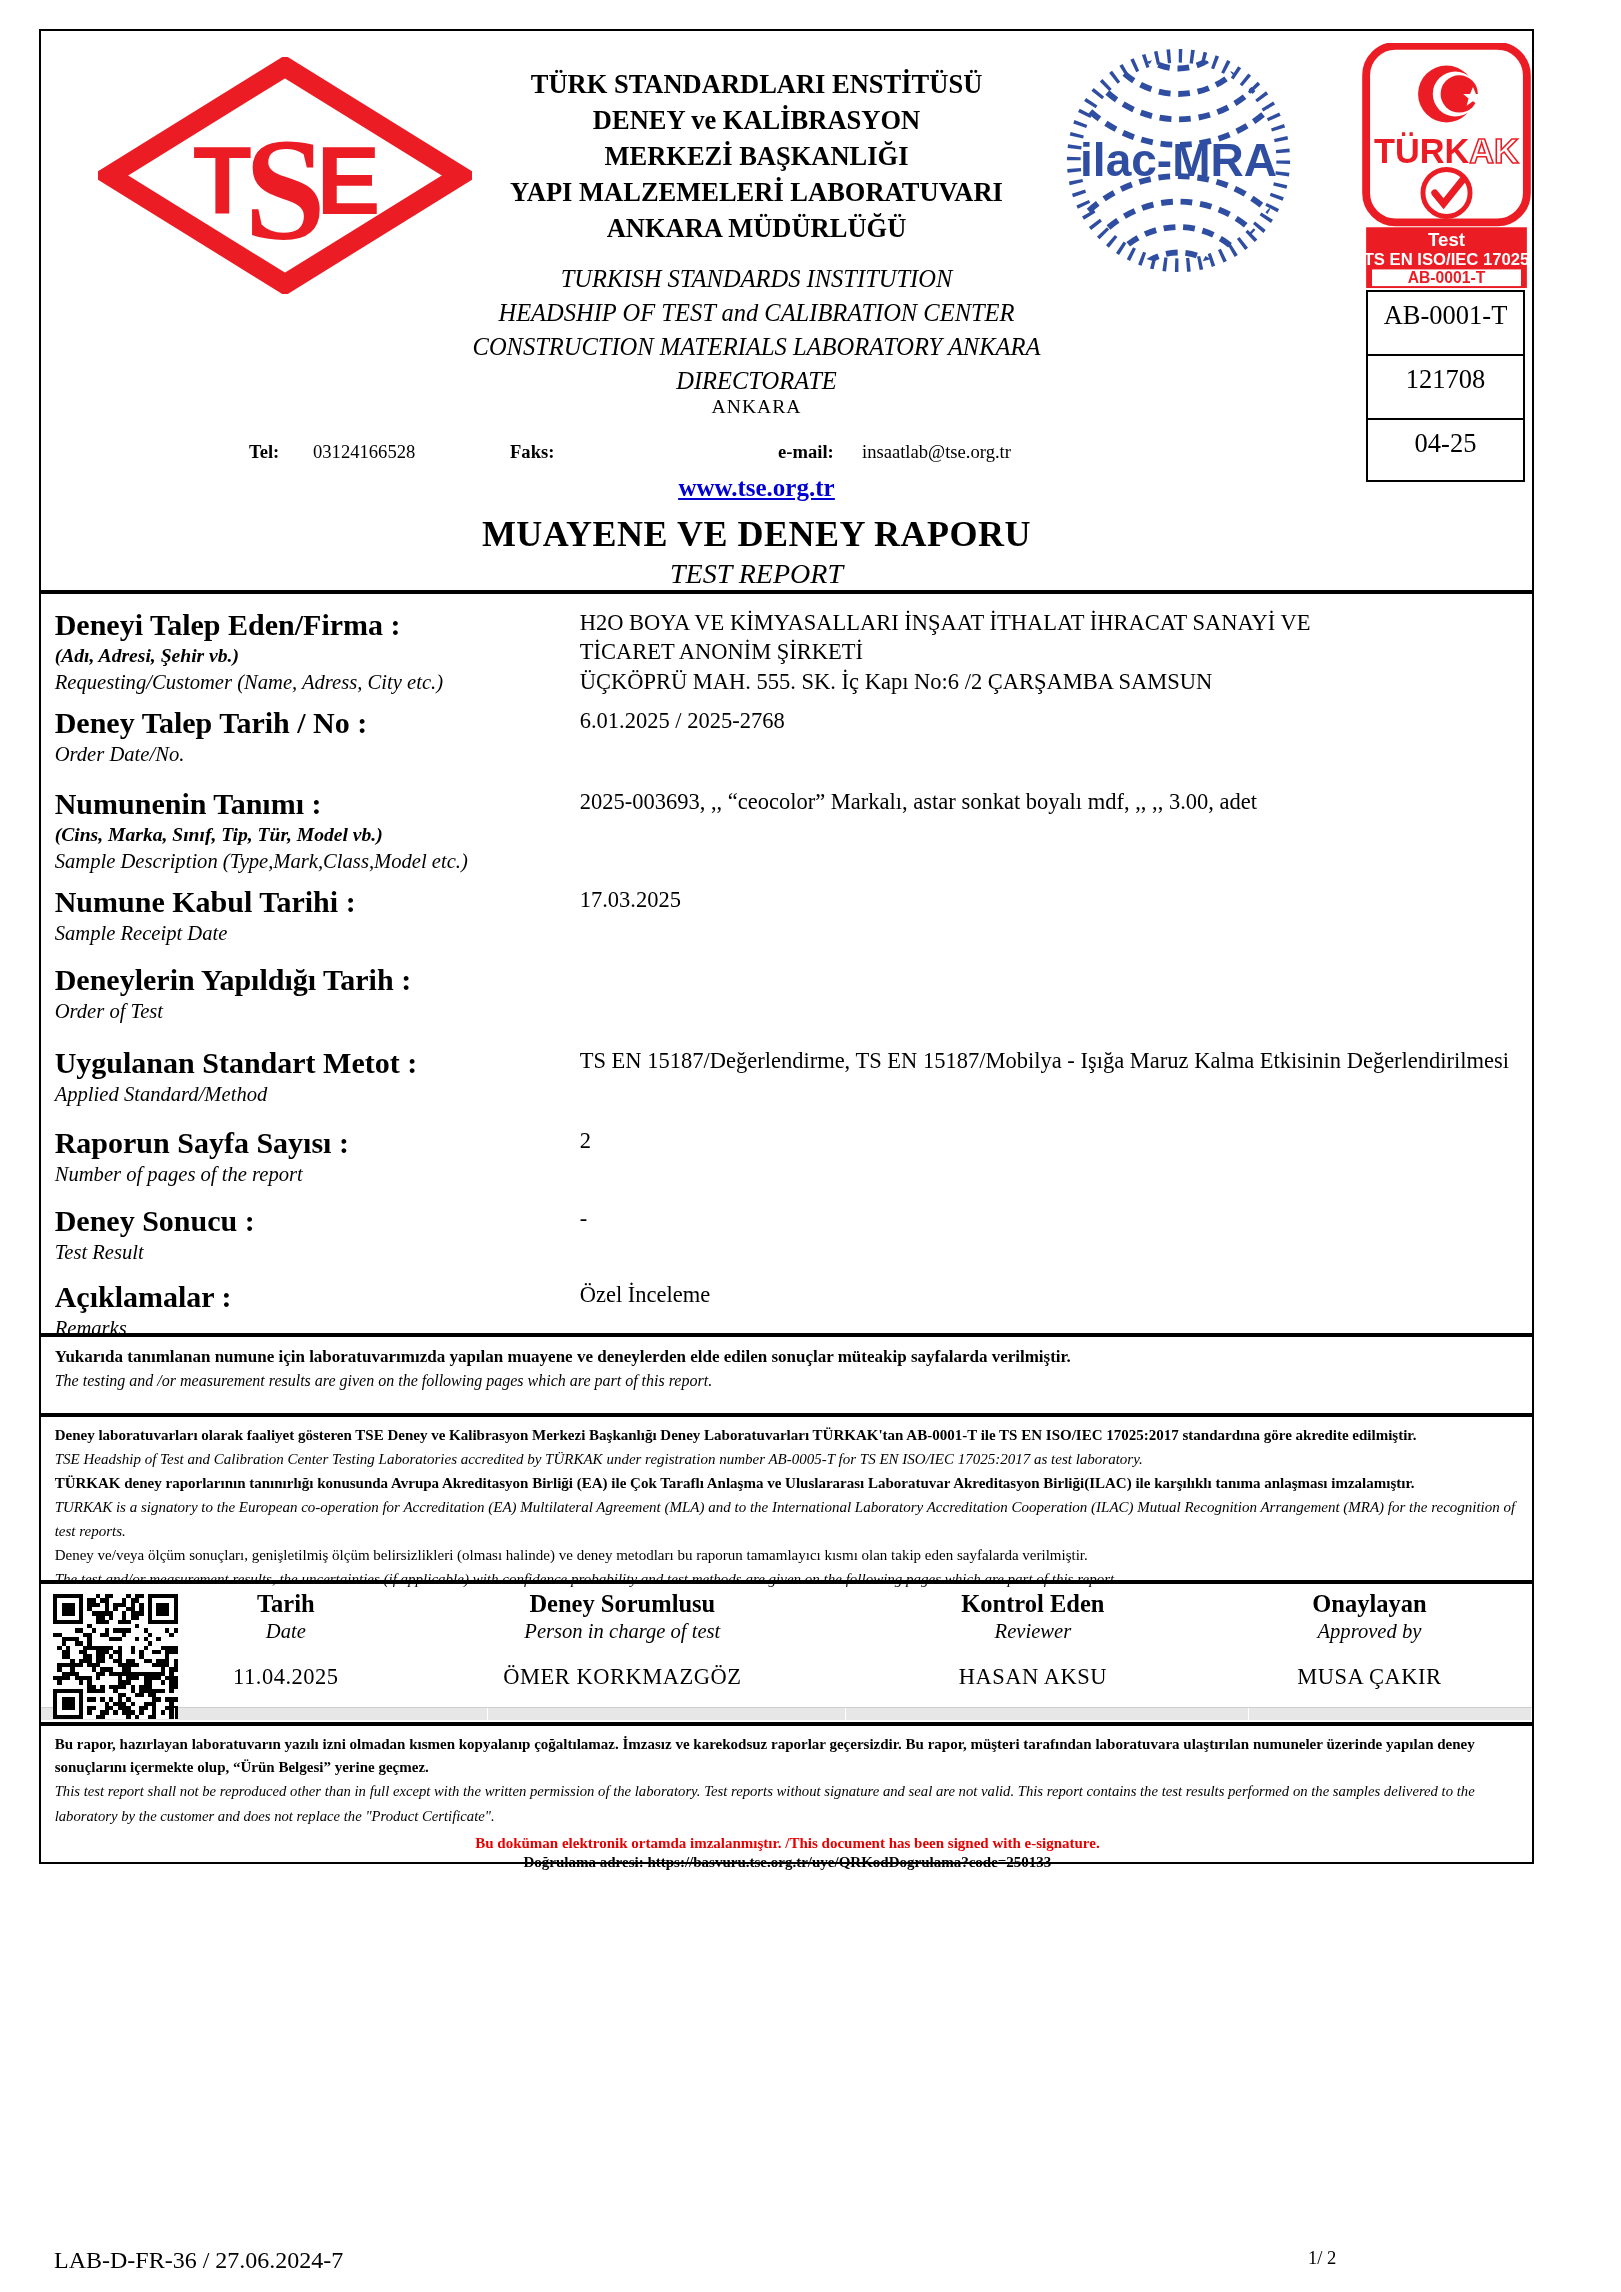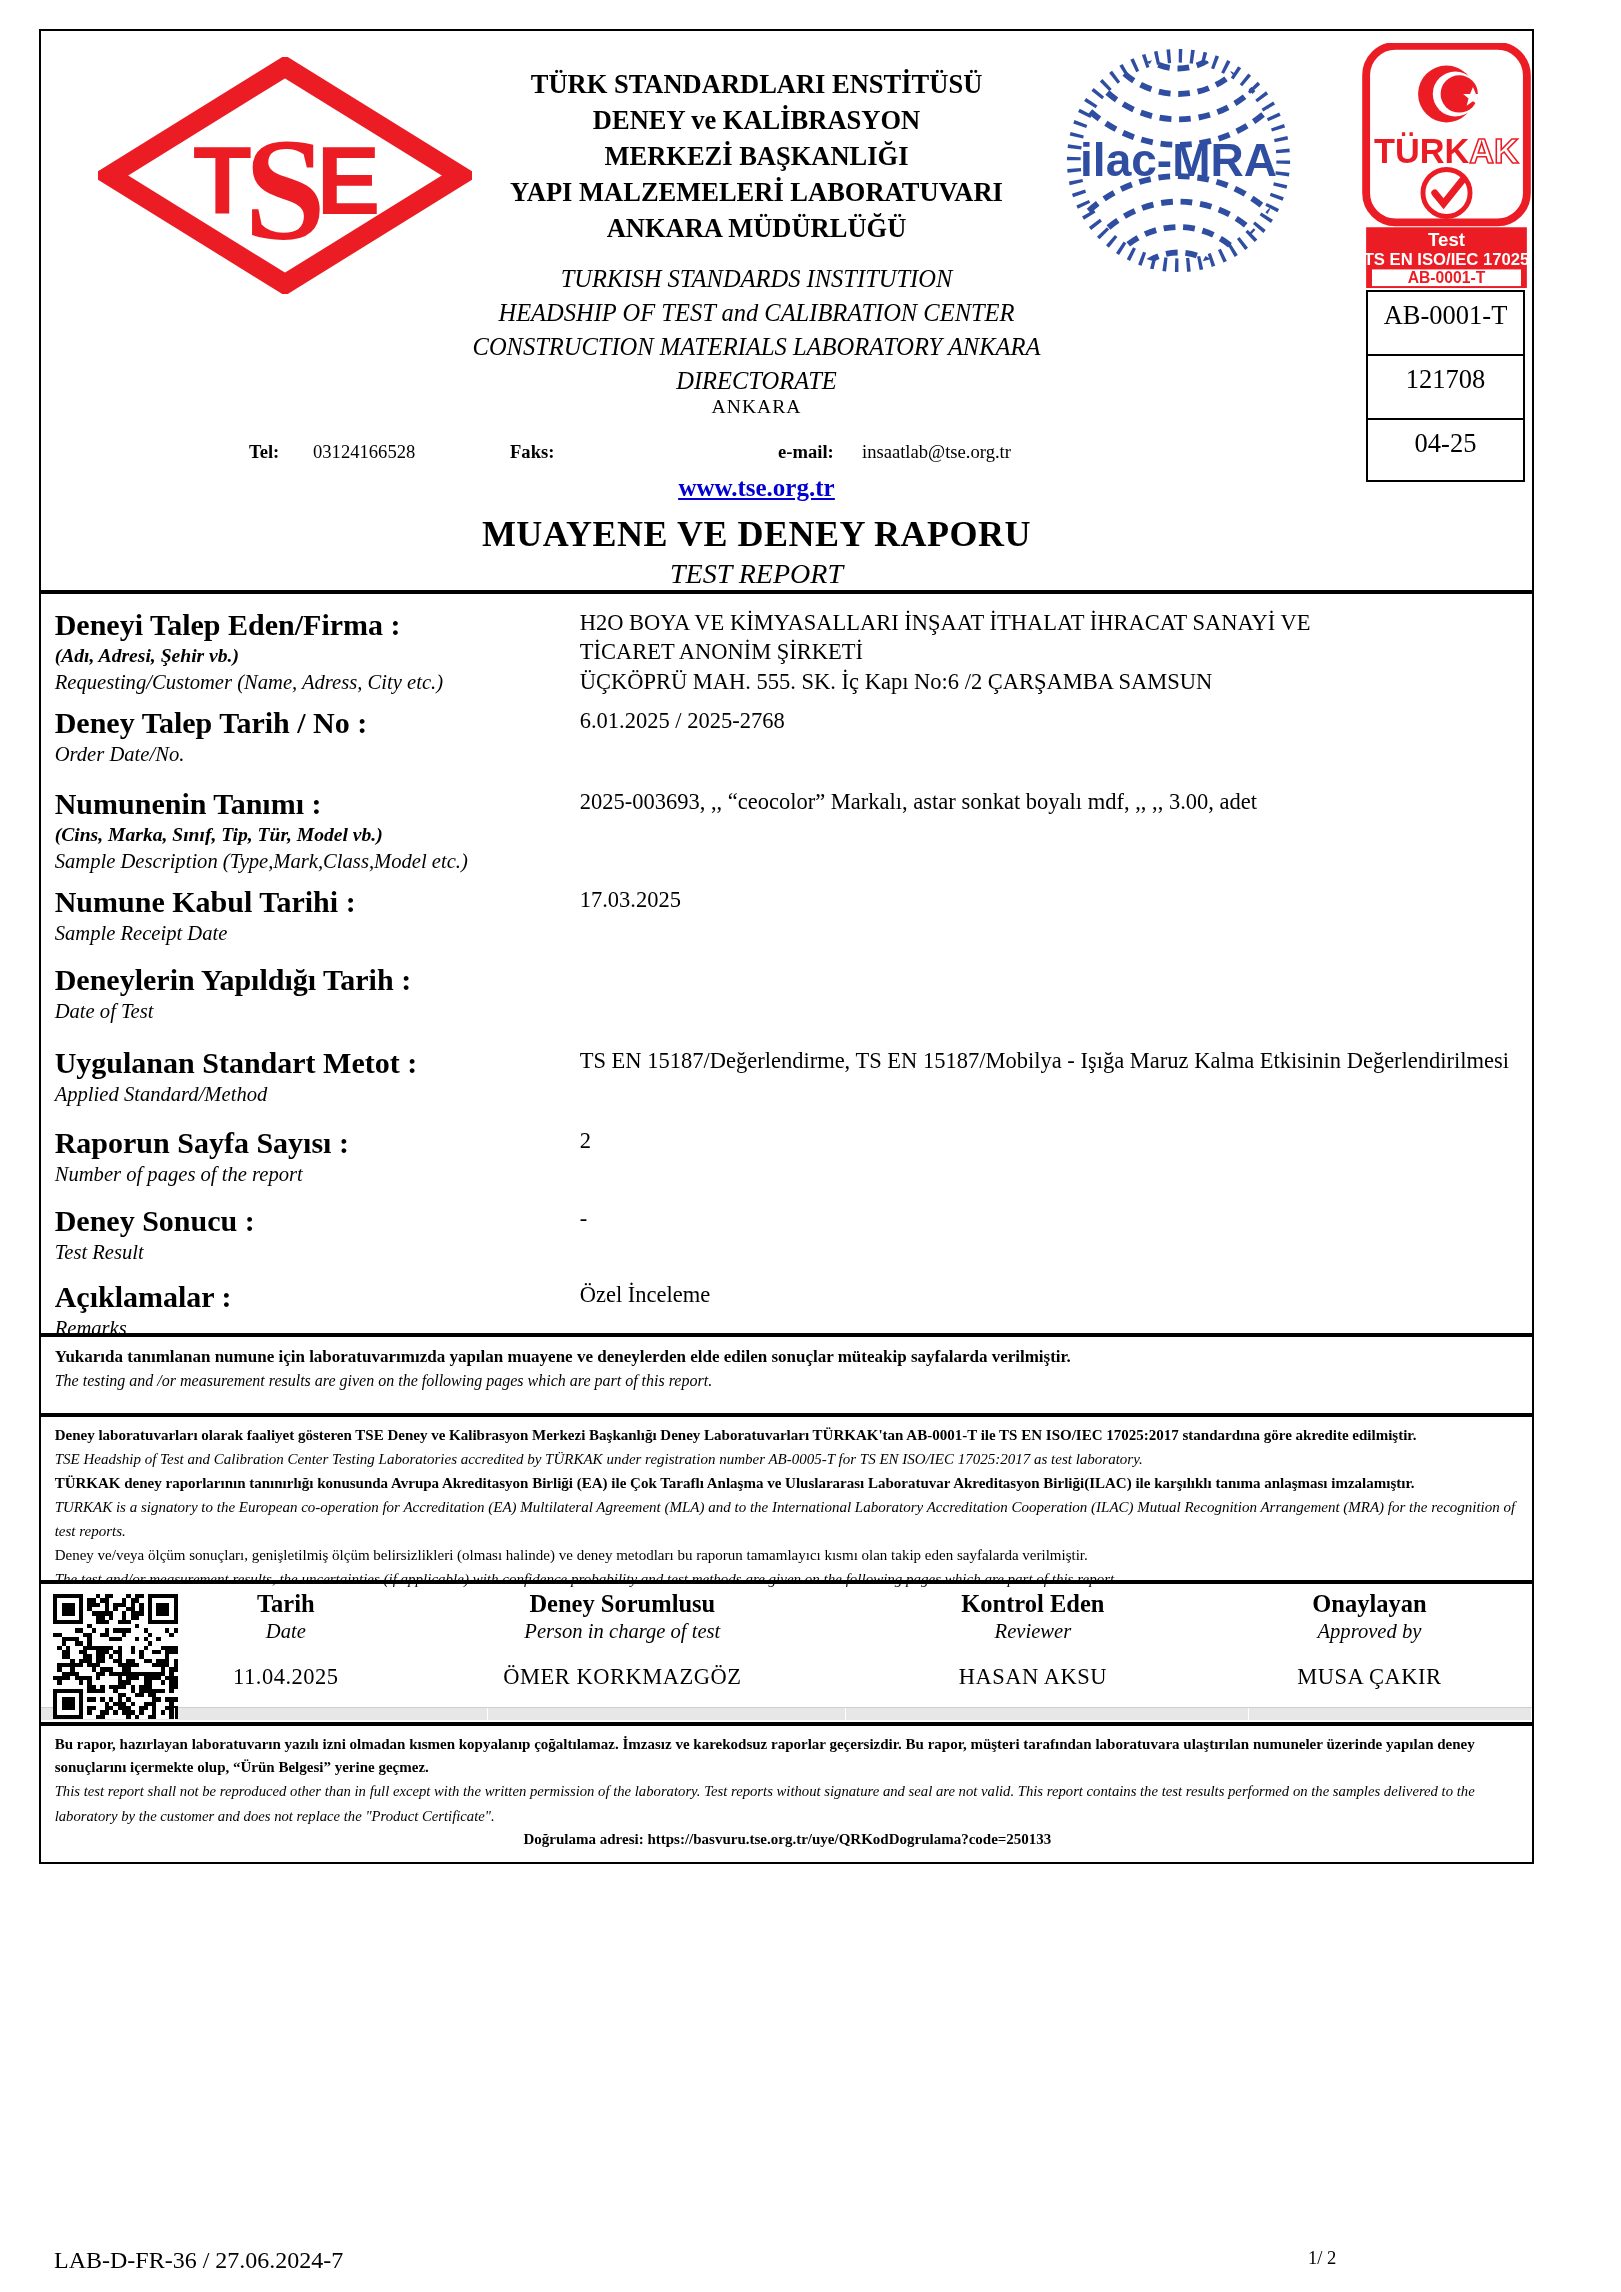--- a/index.html
+++ b/index.html
@@ -204,21 +204,21 @@
         <div class="fl">
           <div class="lt">Numune Kabul Tarihi :</div>
           <div class="le">Sample Receipt Date</div>
         </div>
         <div class="fv">17.03.2025</div>
       </div>
 
       <div class="frow h5">
         <div class="fl">
           <div class="lt">Deneylerin Yapıldığı Tarih :</div>
-          <div class="le">Date of Test</div>
+          <div class="le">Order of Test</div>
         </div>
       </div>
 
       <div class="frow h6">
         <div class="fl">
           <div class="lt">Uygulanan Standart Metot :</div>
           <div class="le">Applied Standard/Method</div>
         </div>
         <div class="fv">TS EN 15187/Değerlendirme, TS EN 15187/Mobilya - Işığa Maruz Kalma Etkisinin Değerlendirilmesi</div>
       </div>
@@ -618,20 +618,21 @@
           <span class="ss2"></span>
           <span class="ss3"></span>
           <span class="ss4"></span>
           <span class="ss5"></span>
       </div>
     </div>
 
     <div class="sec disc">
       <div class="d-tr">Bu rapor, hazırlayan laboratuvarın yazılı izni olmadan kısmen kopyalanıp çoğaltılamaz. İmzasız ve karekodsuz raporlar geçersizdir. Bu rapor, müşteri tarafından laboratuvara ulaştırılan numuneler üzerinde yapılan deney sonuçlarını içermekte olup, “Ürün Belgesi” yerine geçmez.</div>
       <div class="d-en">This test report shall not be reproduced other than in full except with the written permission of the laboratory. Test reports without signature and seal are not valid. This report contains the test results performed on the samples delivered to the laboratory by the customer and does not replace the "Product Certificate".</div>
+      <div class="d-red">Bu doküman elektronik ortamda imzalanmıştır. /This document has been signed with e-signature.</div>
       <div class="d-ver">Doğrulama adresi: https://basvuru.tse.org.tr/uye/QRKodDogrulama?code=250133</div>
     </div>
   </div>
 
   <div class="footer-l">LAB-D-FR-36 / 27.06.2024-7</div>
   <div class="footer-r">1/  2</div>
 </div>
 
 
 </body></html>

